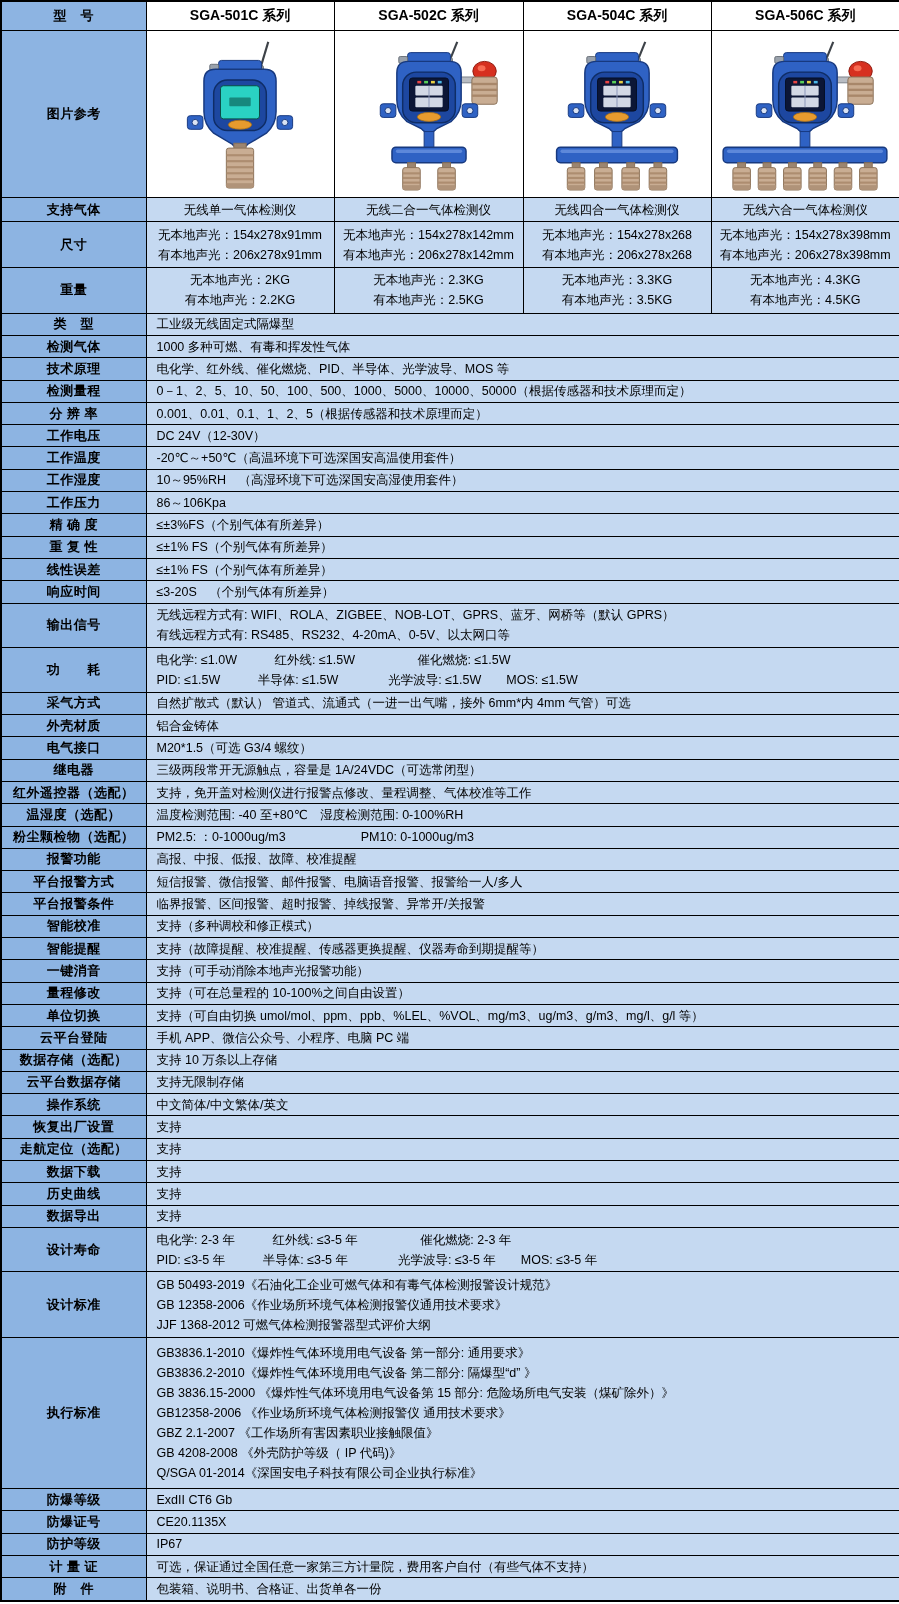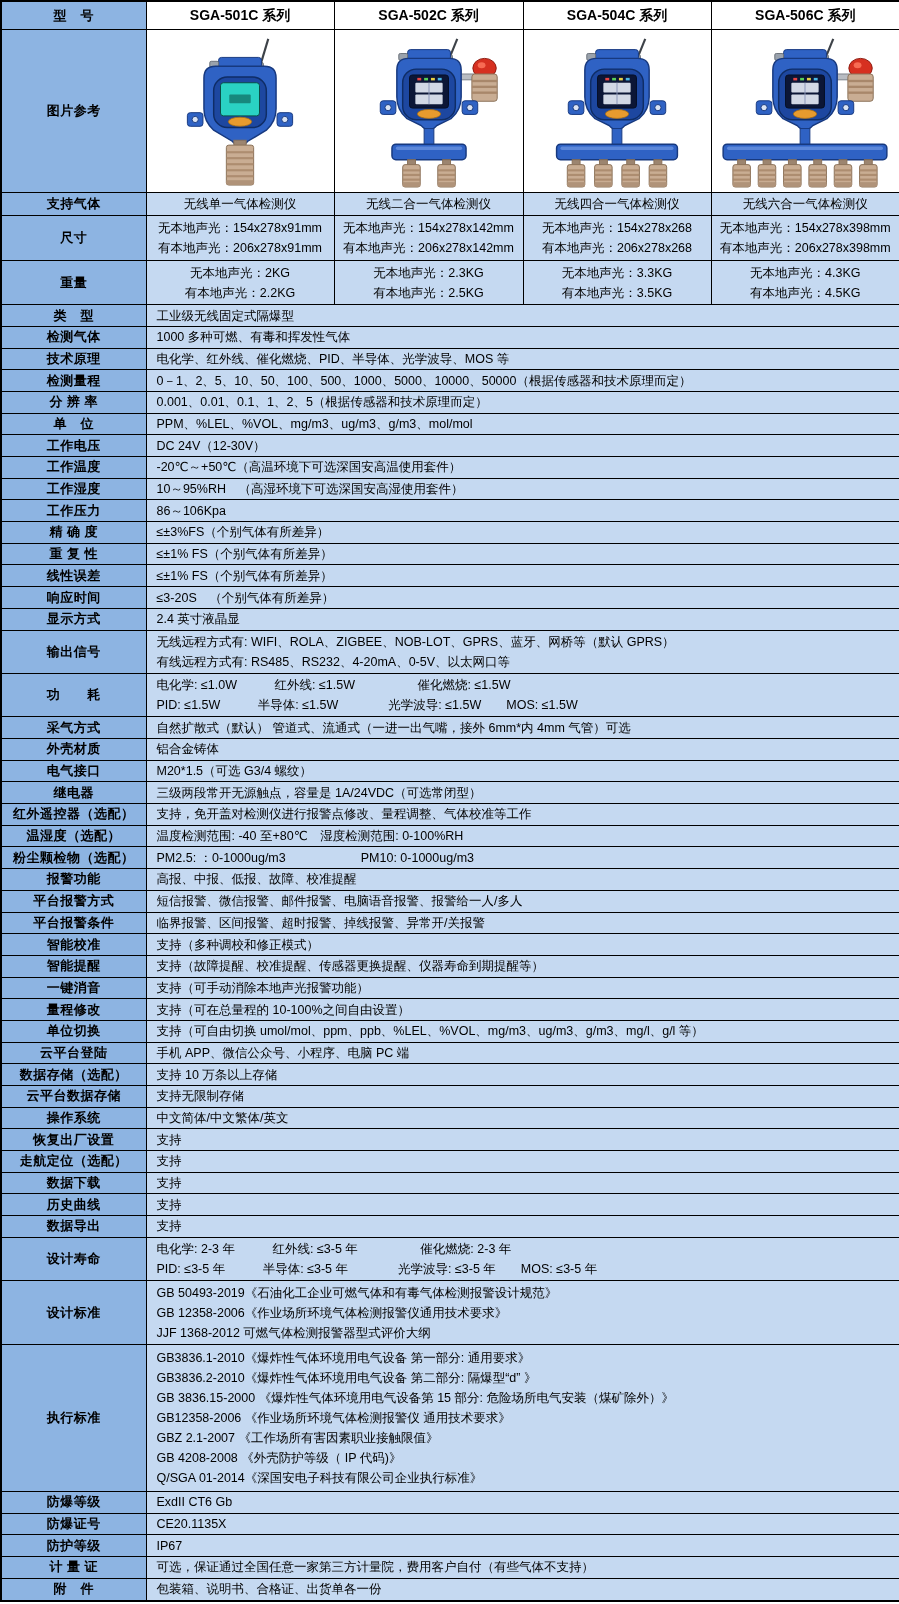--- a/index.html
+++ b/index.html
@@ -378,26 +378,20 @@
           <div class="value-line">0－1、2、5、10、50、100、500、1000、5000、10000、50000（根据传感器和技术原理而定）</div>
         </td>
       </tr>
       <tr style="height: 21px;">
         <td class="label-cell">分 辨 率</td>
         <td class="value-cell" colspan="4">
           <div class="value-line">0.001、0.01、0.1、1、2、5（根据传感器和技术原理而定）</div>
         </td>
       </tr>
       <tr style="height: 21px;">
-        <td class="label-cell">单　位</td>
-        <td class="value-cell" colspan="4">
-          <div class="value-line">PPM、%LEL、%VOL、mg/m3、ug/m3、g/m3、mol/mol</div>
-        </td>
-      </tr>
-      <tr style="height: 21px;">
         <td class="label-cell">工作电压</td>
         <td class="value-cell" colspan="4">
           <div class="value-line">DC 24V（12-30V）</div>
         </td>
       </tr>
       <tr style="height: 21px;">
         <td class="label-cell">工作温度</td>
         <td class="value-cell" colspan="4">
           <div class="value-line">-20℃～+50℃（高温环境下可选深国安高温使用套件）</div>
         </td>
@@ -429,26 +423,20 @@
       <tr style="height: 21px; padding-left: 8px;">
         <td class="label-cell">线性误差</td>
         <td class="value-cell" colspan="4">
           <div class="value-line">≤±1% FS（个别气体有所差异）</div>
         </td>
       </tr>
       <tr style="height: 21px;">
         <td class="label-cell">响应时间</td>
         <td class="value-cell" colspan="4">
           <div class="value-line">≤3-20S　（个别气体有所差异）</div>
-        </td>
-      </tr>
-      <tr style="height: 21px;">
-        <td class="label-cell">显示方式</td>
-        <td class="value-cell" colspan="4">
-          <div class="value-line">2.4 英寸液晶显</div>
         </td>
       </tr>
       <tr style="height: 42px;">
         <td class="label-cell">输出信号</td>
         <td class="value-cell" colspan="4">
           <div class="value-line">无线远程方式有: WIFI、ROLA、ZIGBEE、NOB-LOT、GPRS、蓝牙、网桥等（默认 GPRS）</div>
           <div class="value-line">有线远程方式有: RS485、RS232、4-20mA、0-5V、以太网口等</div>
         </td>
       </tr>
       <tr style="height: 42px;">

